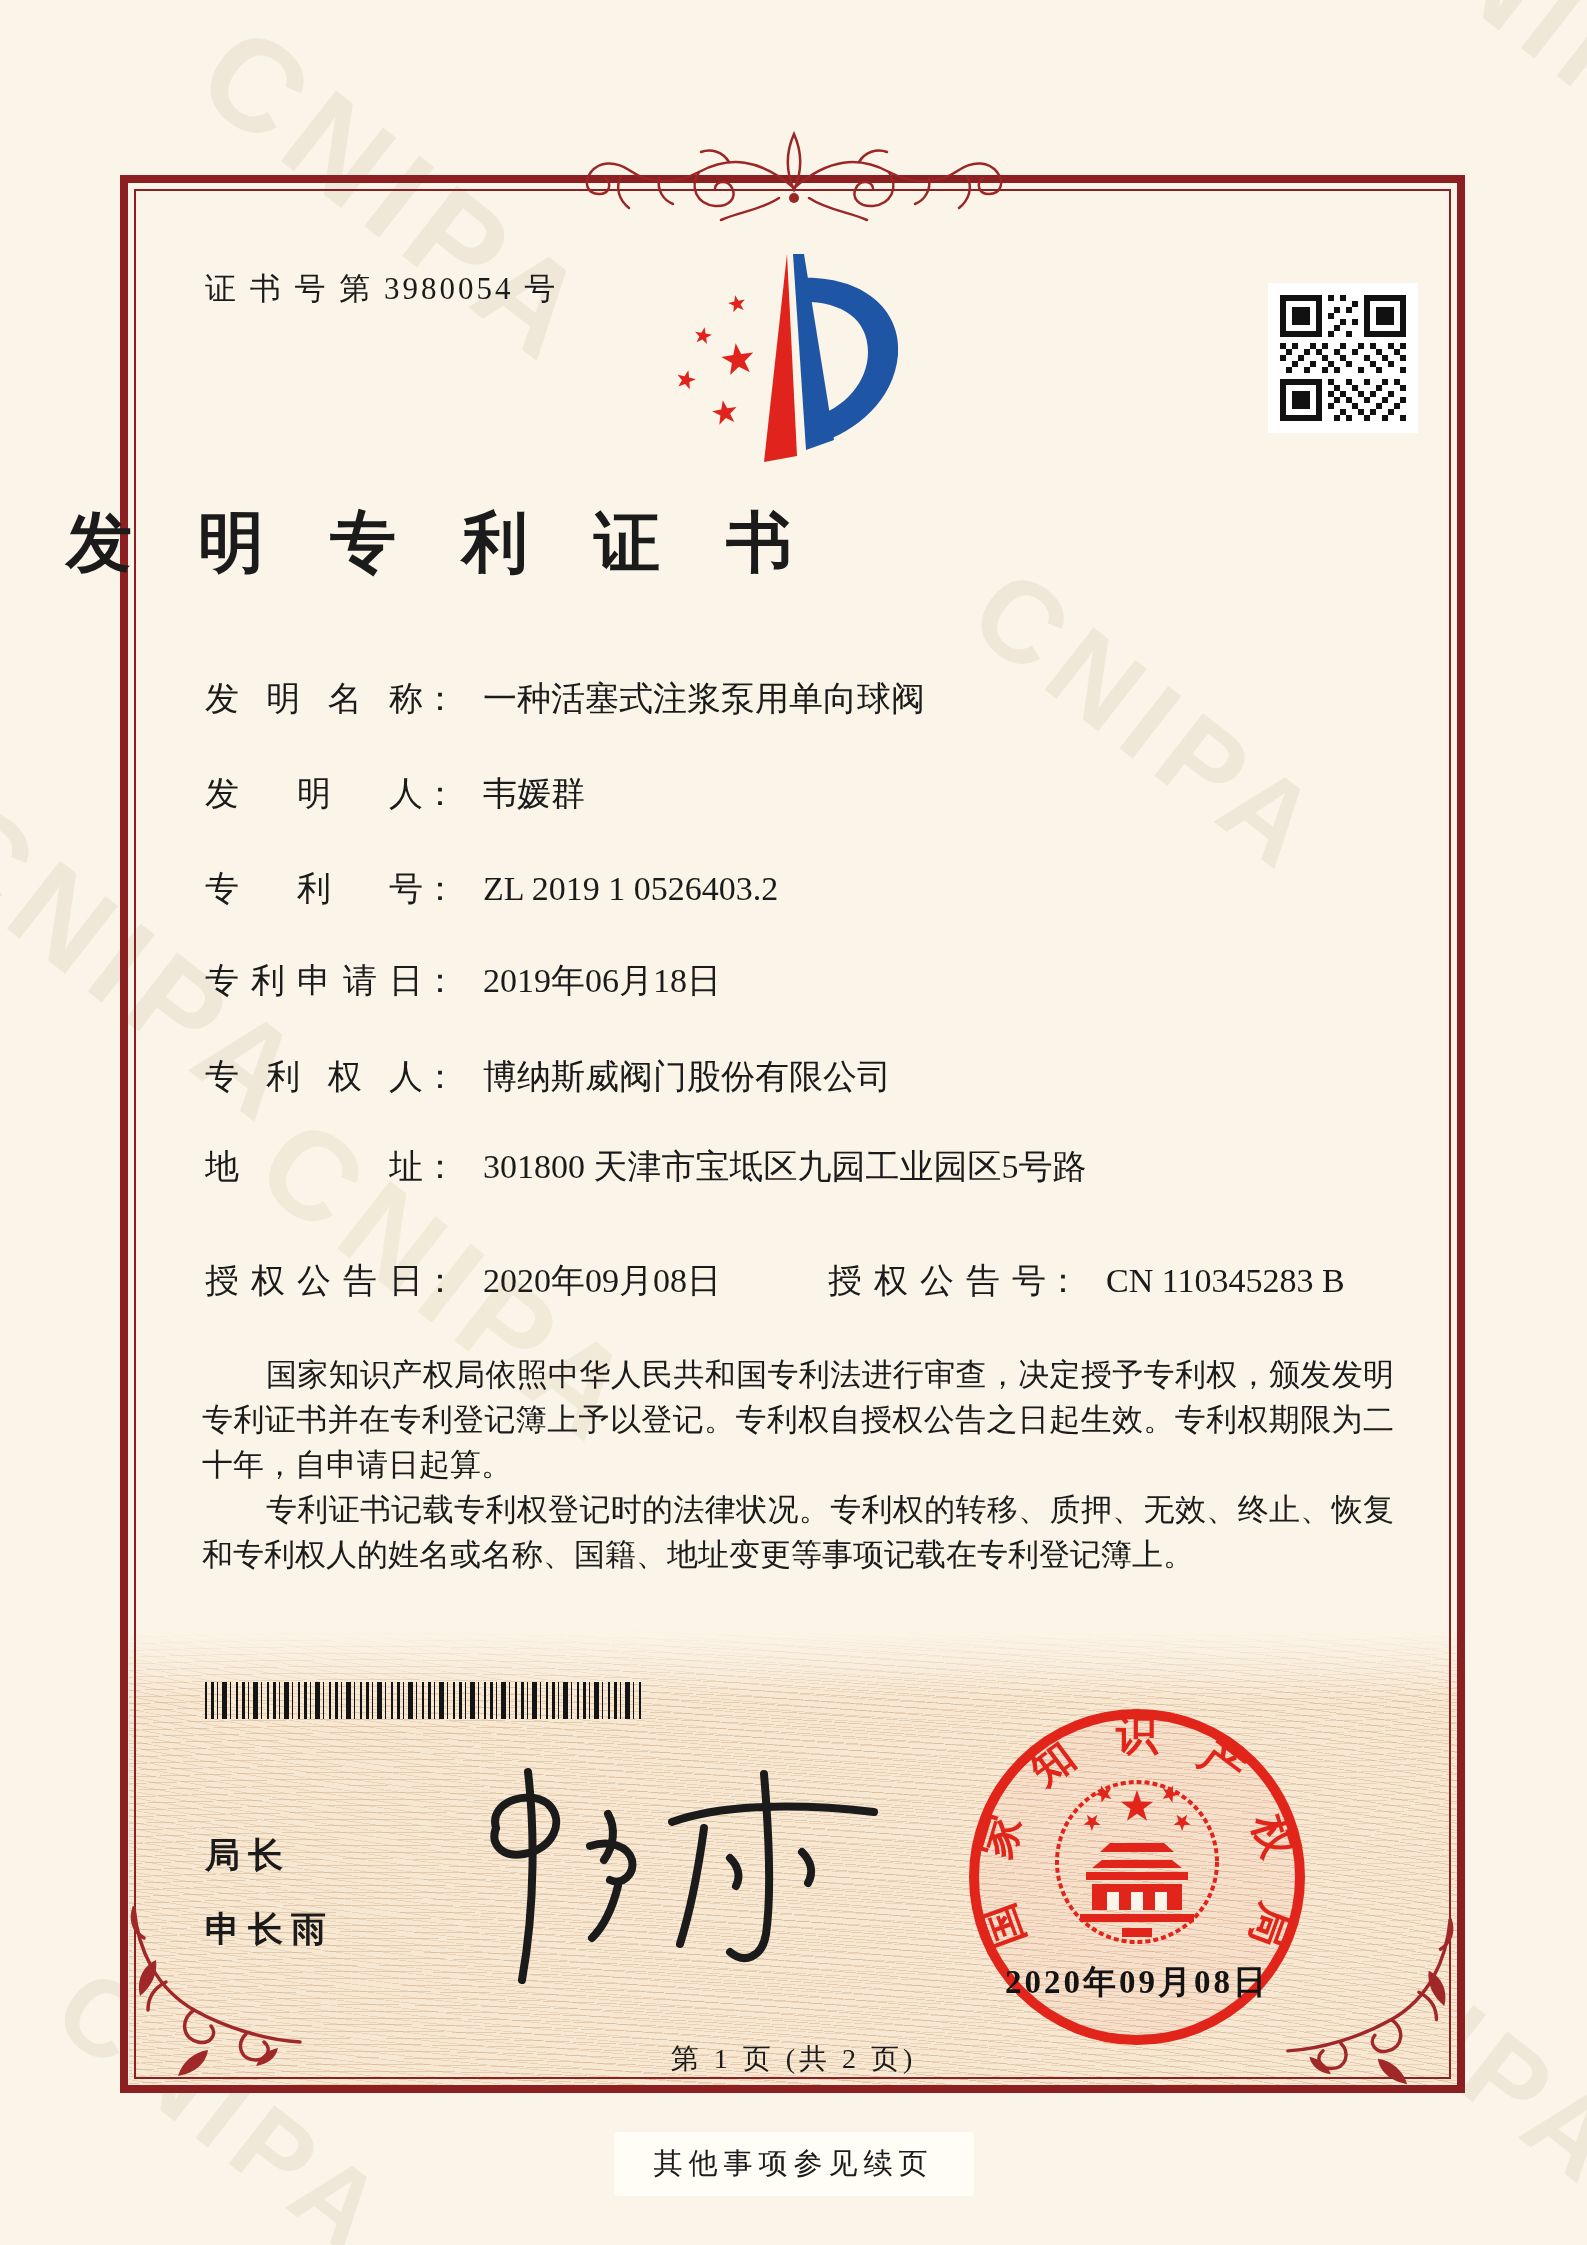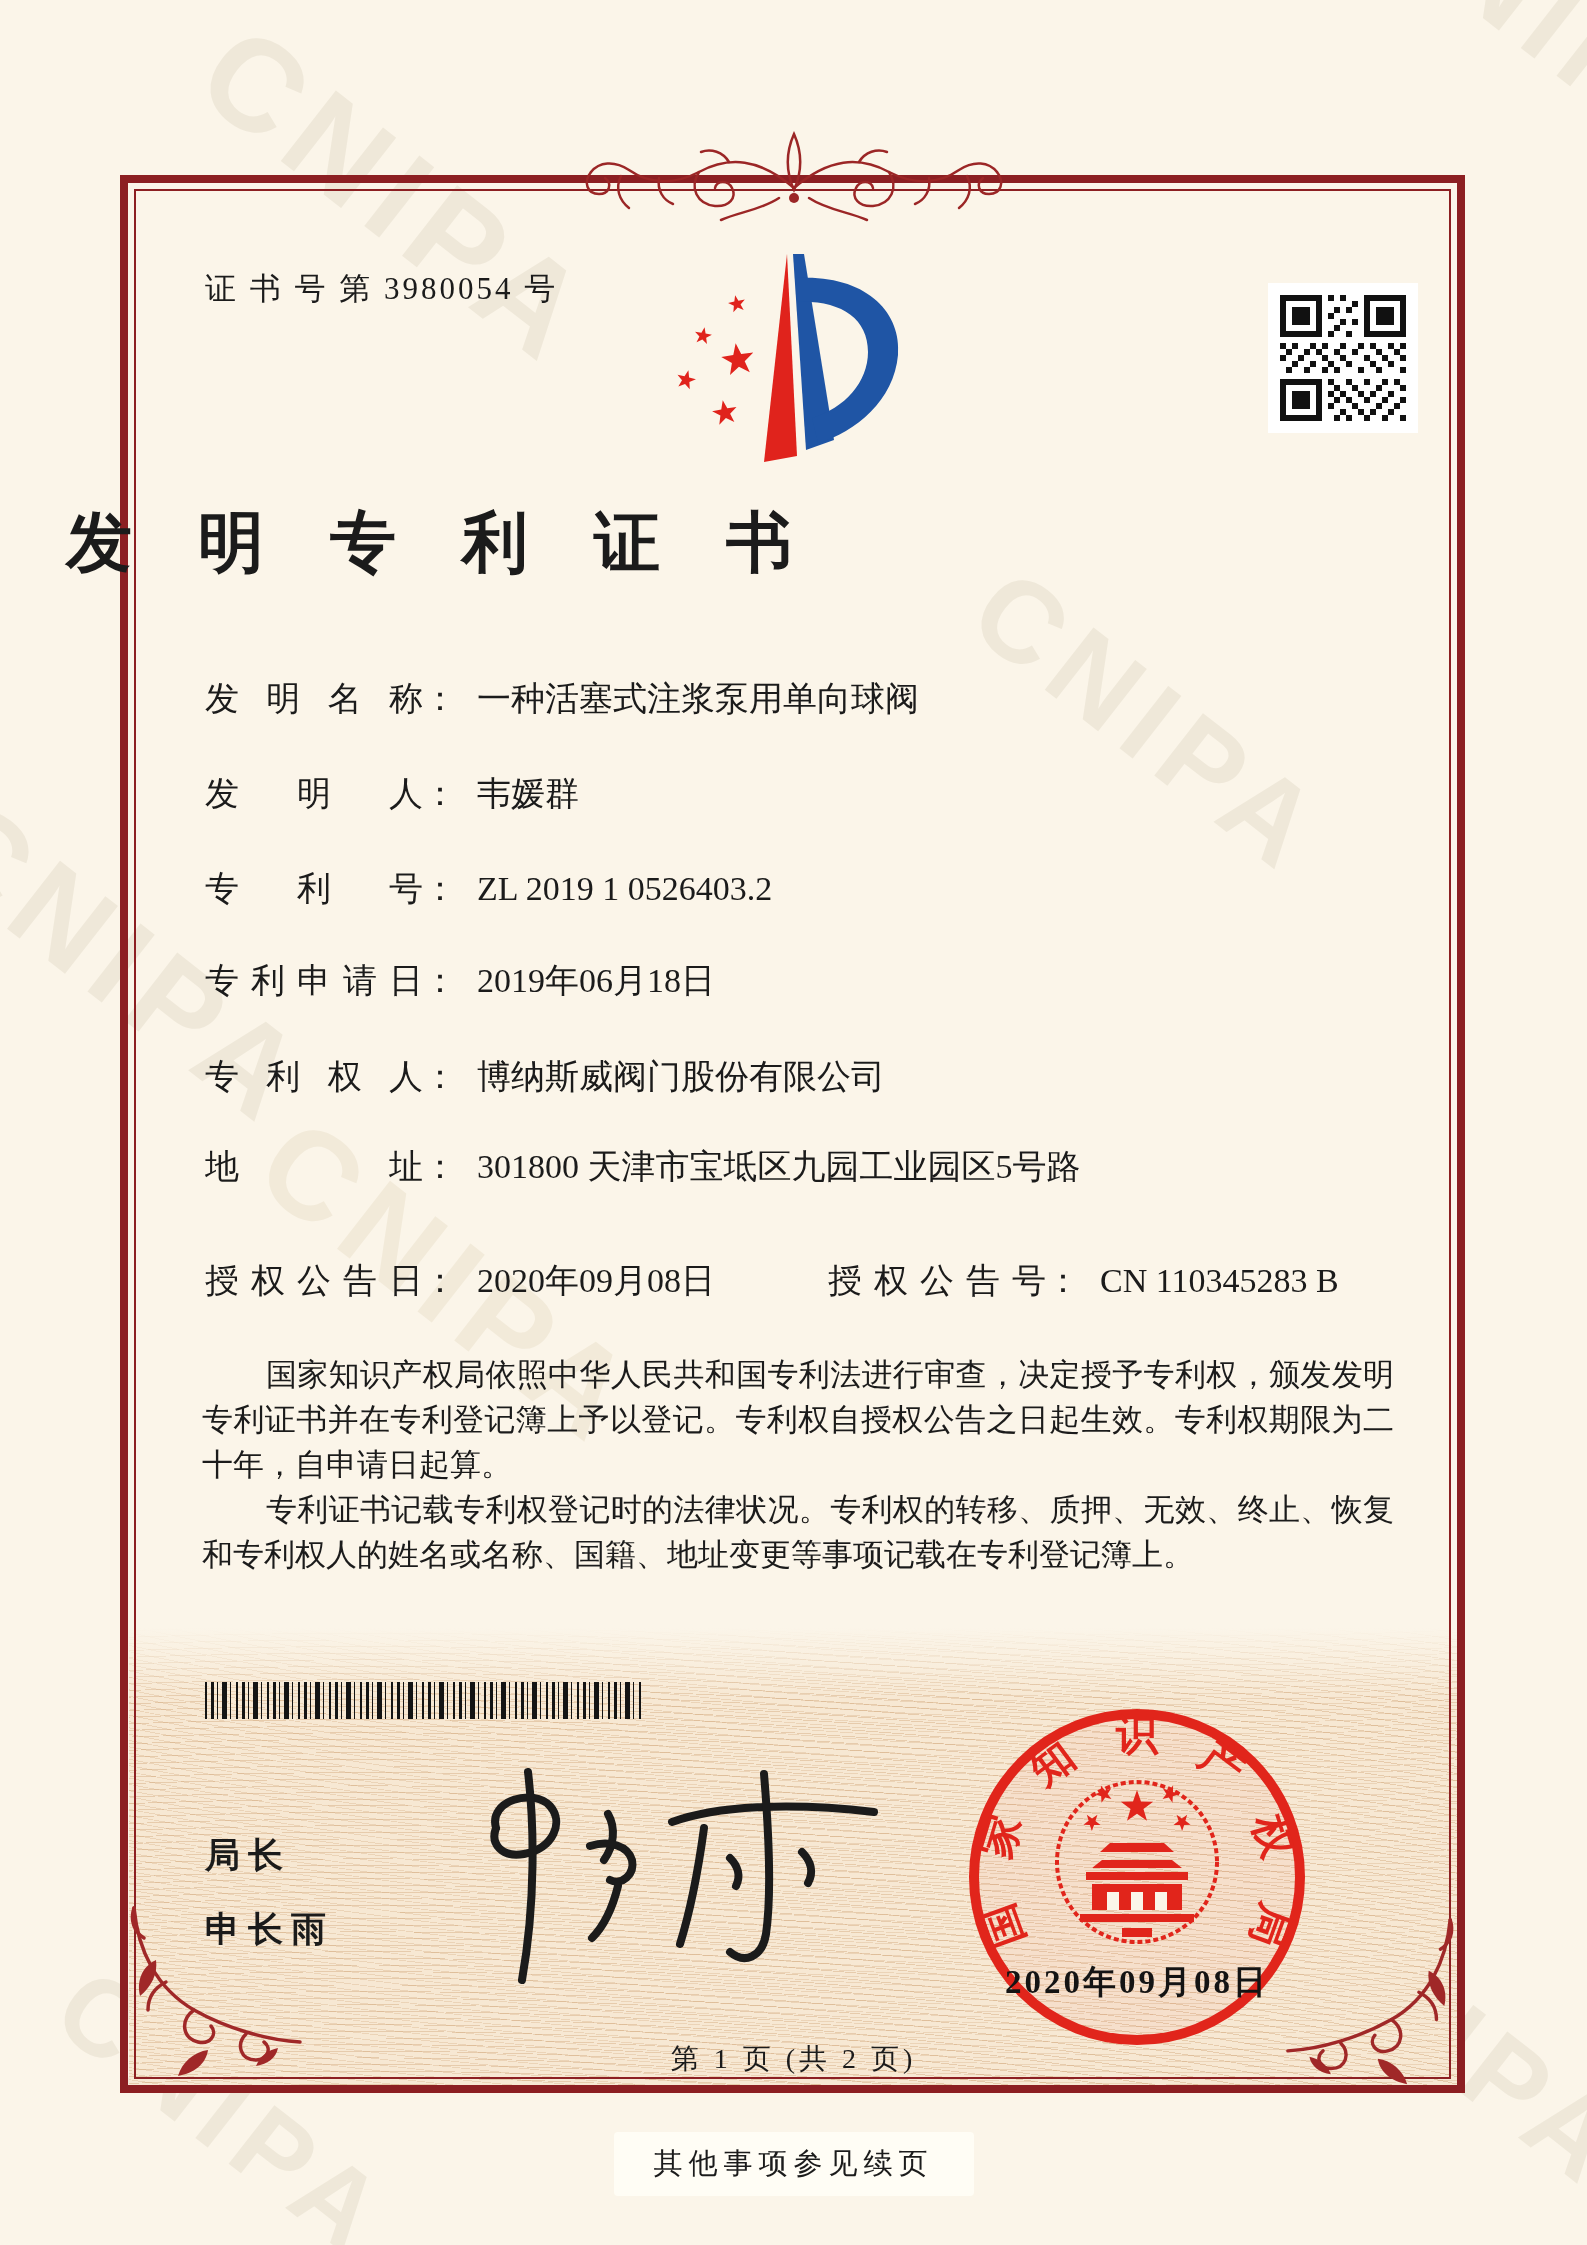--- a/index.html
+++ b/index.html
@@ -63,21 +63,21 @@
      48px 108px #111,72px 108px #111,96px 108px #111,114px 108px #111,
      60px 114px #111,78px 114px #111,90px 114px #111,108px 114px #111,
      54px 120px #111,66px 120px #111,84px 120px #111,102px 120px #111,120px 120px #111;}
   .title{position:absolute;left:0;width:100%;top:498px;
     font-size:66px;font-weight:700;letter-spacing:66px;margin-right:-66px;
     text-indent:66px;z-index:3;}
   
   .f-row{position:absolute;left:205px;font-size:34px;z-index:3;white-space:nowrap;}
   .f-label{display:inline-block;width:218px;text-align:justify;text-align-last:justify;vertical-align:bottom;margin-top:12px;}
   .f-colon{display:inline-block;}
-  .f-value{margin-left:20px;}
+  .f-value{margin-left:26px;}
   .r1{top:664px}.r2{top:759px}.r3{top:854px}.r4{top:946px}.r5{top:1042px}.r6{top:1132px}
   .r-grant{top:1246px}
   .grant2{position:absolute;left:623px;top:0;white-space:nowrap;}
   
   .body-text{position:absolute;left:202px;top:1308px;width:1192px;z-index:3;
     font-size:31px;line-height:45px;text-align:justify;margin-top:44px;}
   .body-text p{margin:0;text-indent:64px;}
   
   .barcode{position:absolute;left:205px;top:1682px;width:437px;height:37px;z-index:3;
     background-image:repeating-linear-gradient(90deg,

